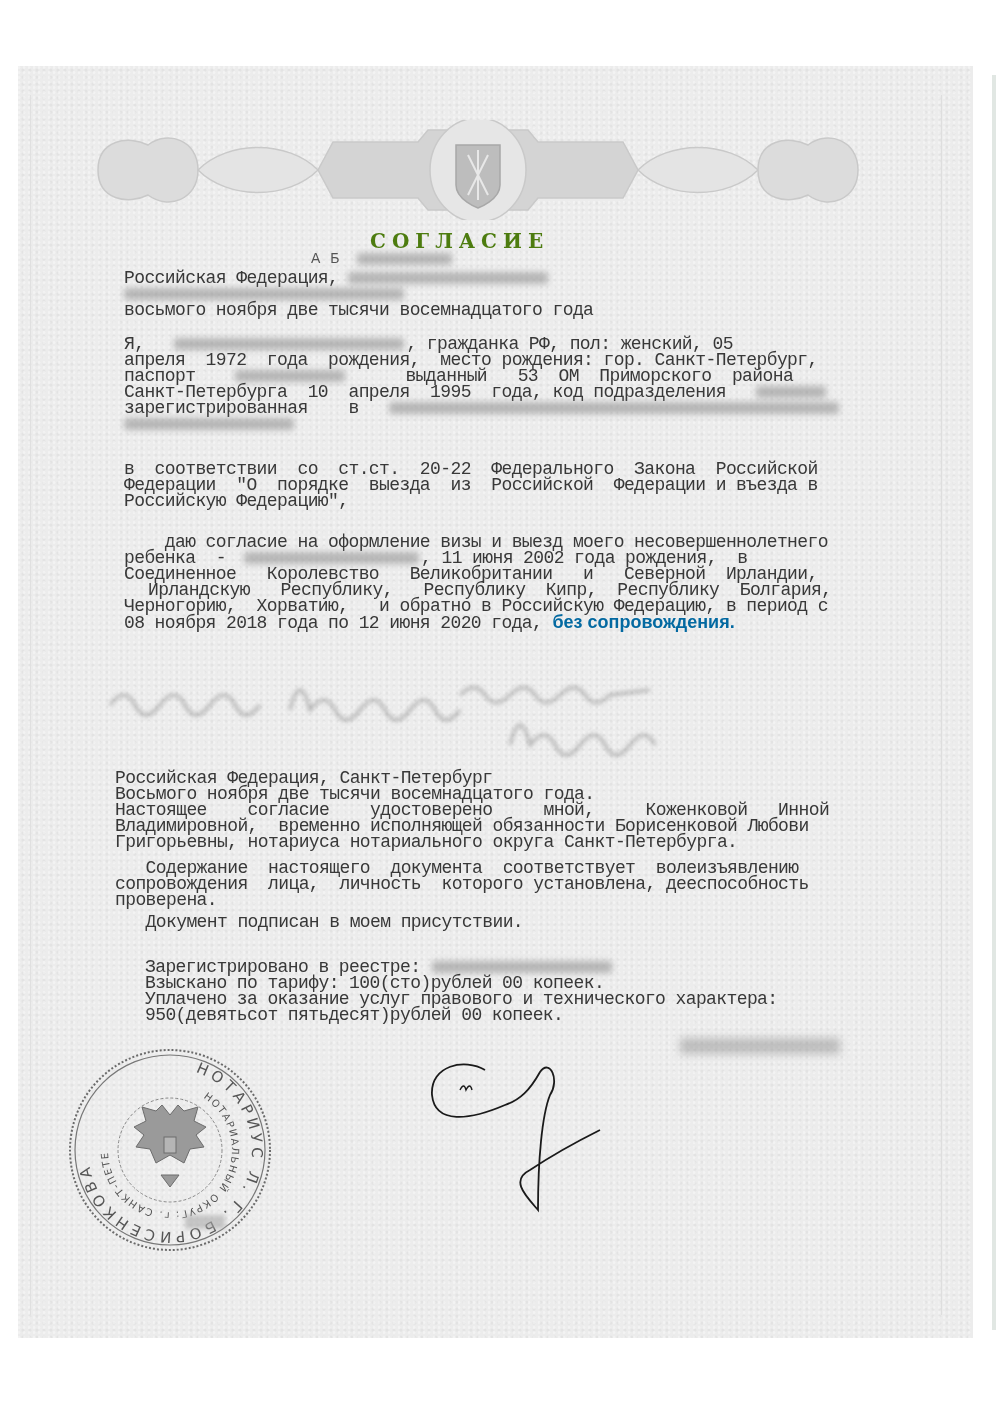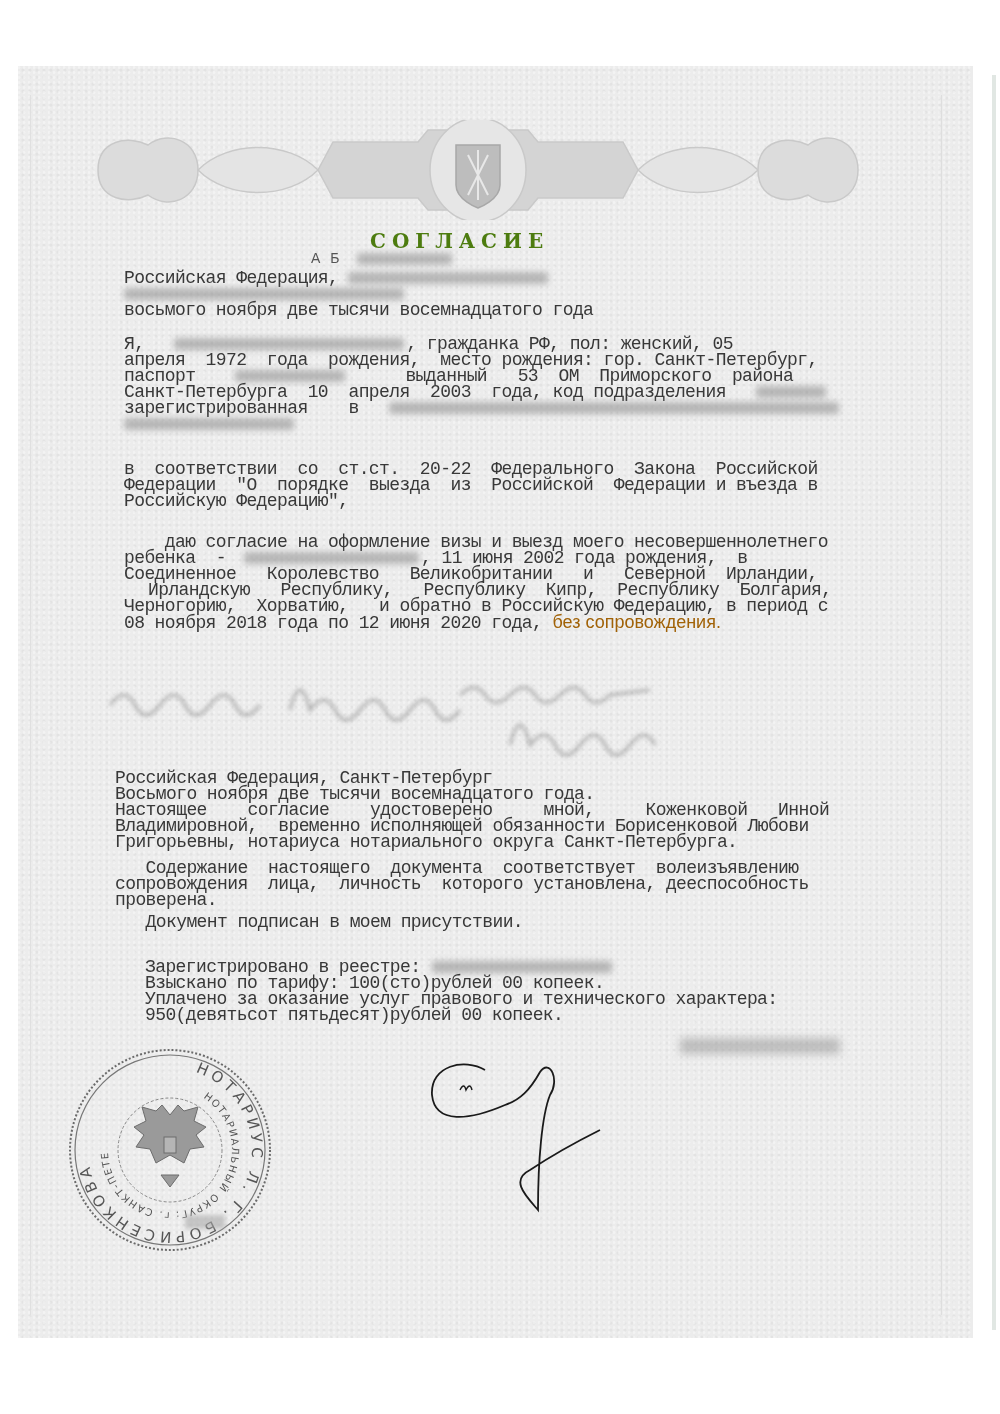--- a/index.html
+++ b/index.html
@@ -37,21 +37,21 @@
     font-family: "Liberation Sans", sans-serif; letter-spacing: 3px; color: #555;
   }
   .blur {
     display: inline-block; background: #8a8a8a; filter: blur(3px); opacity: 0.55;
     height: 12px; vertical-align: middle; border-radius: 3px;
   }
   .txt {
     position: absolute; font-size: 18px; line-height: 16.5px; white-space: pre; color: #383838;
     letter-spacing: -0.6px;
   }
-  .bold { font-weight: normal; font-family: "Liberation Sans", sans-serif; letter-spacing: 0; color: #a16207; }
+  .bold { font-weight: bold; font-family: "Liberation Sans", sans-serif; letter-spacing: 0; color: #0369a1; }
   .hand {
     position: absolute; left: 100px; top: 665px; width: 820px; height: 95px;
     filter: blur(2px); opacity: 0.4;
   }
   .seal { position: absolute; left: 65px; top: 1045px; width: 210px; height: 210px; }
   .signature { position: absolute; left: 410px; top: 1060px; width: 200px; height: 160px; }
   .notary-name-blur {
     position: absolute; left: 680px; top: 1038px; width: 160px; height: 16px;
     background: #8f8f8f; filter: blur(4px); opacity: 0.5;
   }
@@ -82,21 +82,21 @@
   <span class="blur" style="width:95px; margin-left:8px;"></span>
 </div>
 
 <div class="txt" style="left:124px; top:270px;"><span>Российская Федерация,</span><span class="blur" style="width:200px; margin-left:10px;"></span></div>
 <div class="txt" style="left:124px; top:286px;"><span class="blur" style="width:280px;"></span></div>
 <div class="txt" style="left:124px; top:302px;">восьмого ноября две тысячи восемнадцатого года</div>
 
 <div class="txt" style="left:124px; top:336px;"><span>Я,</span><span class="blur" style="width:230px; margin:0 2px 0 30px;"></span><span>, гражданка РФ, пол: женский, 05</span></div>
 <div class="txt" style="left:124px; top:352px;">апреля  1972  года  рождения,  место рождения: гор. Санкт-Петербург,</div>
 <div class="txt" style="left:124px; top:368px;"><span>паспорт</span><span class="blur" style="width:110px; margin:0 60px 0 40px;"></span><span>выданный   53  ОМ  Приморского  района</span></div>
-<div class="txt" style="left:124px; top:384px;"><span>Санкт-Петербурга  10  апреля  2003  года, код подразделения</span><span class="blur" style="width:70px; margin-left:30px;"></span></div>
+<div class="txt" style="left:124px; top:384px;"><span>Санкт-Петербурга  10  апреля  1995  года, код подразделения</span><span class="blur" style="width:70px; margin-left:30px;"></span></div>
 <div class="txt" style="left:124px; top:400px;"><span>зарегистрированная    в</span><span class="blur" style="width:450px; margin-left:30px;"></span></div>
 <div class="txt" style="left:124px; top:416px;"><span class="blur" style="width:170px;"></span></div>
 
 <div class="txt" style="left:124px; top:461px;">в  соответствии  со  ст.ст.  20-22  Федерального  Закона  Российской</div>
 <div class="txt" style="left:124px; top:477px;">Федерации  "О  порядке  выезда  из  Российской  Федерации и въезда в</div>
 <div class="txt" style="left:124px; top:493px;">Российскую Федерацию",</div>
 
 <div class="txt" style="left:124px; top:534px;">    даю согласие на оформление визы и выезд моего несовершеннолетнего</div>
 <div class="txt" style="left:124px; top:550px;"><span>ребенка  -</span><span class="blur" style="width:175px; margin:0 2px 0 18px;"></span><span>, 11 июня 2002 года рождения,  в</span></div>
 <div class="txt" style="left:124px; top:566px;">Соединенное   Королевство   Великобритании   и   Северной  Ирландии,</div>

